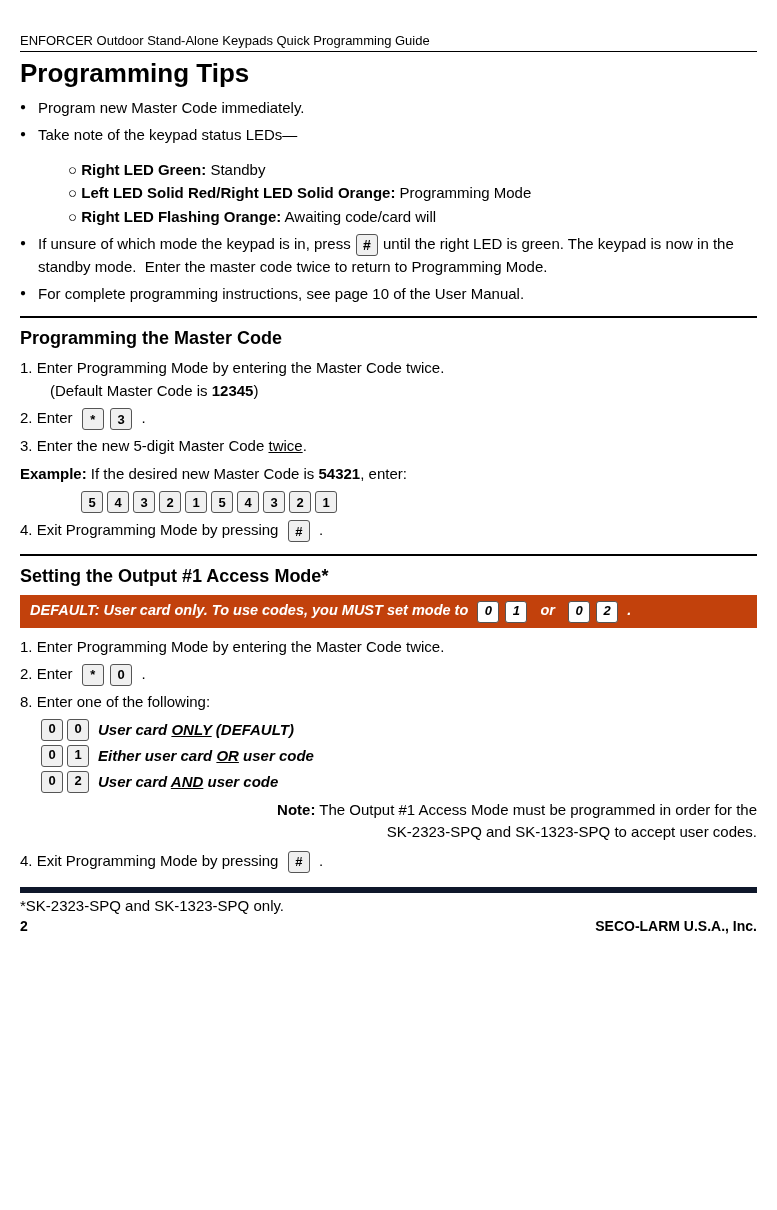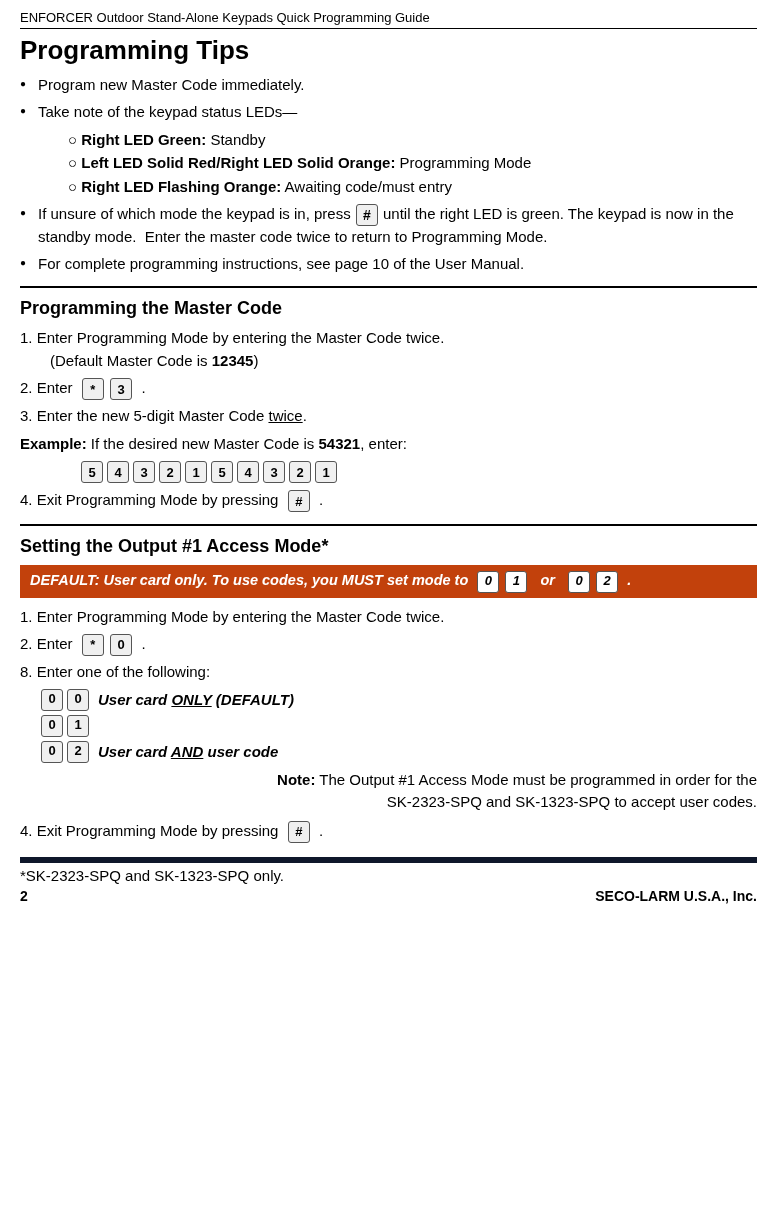--- a/index.html
+++ b/index.html
@@ -10,20 +10,21 @@
       color: #000;
       width: 777px;
       min-height: 1210px;
       padding: 10px 20px 10px 20px;
     }
     .header-bar {
       border-bottom: 1px solid #000;
       padding-bottom: 3px;
       margin-bottom: 6px;
       font-size: 13px;
+      margin-top: 23px;
     }
     h1 {
       font-size: 26px;
       font-weight: bold;
       margin-bottom: 8px;
     }
     h2 {
       font-size: 18px;
       font-weight: bold;
       margin-bottom: 8px;
@@ -49,21 +50,21 @@
     ul.tips > li::before {
       content: "●";
       position: absolute;
       left: 0;
       font-size: 10px;
       top: 3px;
     }
     .sub-list {
       list-style: none;
       padding-left: 30px;
-      margin-top: 6px;
+      margin-top: 13px;
     }
     .sub-list li {
       margin-bottom: 2px;
       line-height: 1.45;
     }
     .sub-list li::before {
       content: "○ ";
     }
     .bold { font-weight: bold; }
     .italic { font-style: italic; }
@@ -164,21 +165,21 @@
         <li>
           <span class="bold">Right LED Green:</span>
           <span>Standby</span>
         </li>
         <li>
           <span class="bold">Left LED Solid Red/Right LED Solid Orange:</span>
           <span>Programming Mode</span>
         </li>
         <li>
           <span class="bold">Right LED Flashing Orange:</span>
-          <span>Awaiting code/must entry</span>
+          <span>Awaiting code/card will</span>
         </li>
       </ul>
     </li>
     <li>
       If unsure of which mode the keypad is in, press <span class="keybox hash-symbol">#</span> until the right LED is green. The keypad is now in the standby mode.&nbsp; Enter the master code twice to return to Programming Mode.
     </li>
     <li>
       <span>For complete programming instructions, see page 10 of the User Manual.</span>
     </li>
   </ul>
@@ -264,20 +265,21 @@
       <span class="keybox">0</span>
     </span>
     <span><em class="bold italic">User card <span class="underline">ONLY</span> (DEFAULT)</em></span>
   </div>
 
   <div class="mode-option">
     <span class="mode-keys">
       <span class="keybox">0</span>
       <span class="keybox">1</span>
     </span>
+    <span><em class="bold italic">Either user card <span class="underline">OR</span> user code</em></span>
   </div>
 
   <div class="mode-option">
     <span class="mode-keys">
       <span class="keybox">0</span>
       <span class="keybox">2</span>
     </span>
     <span><em class="bold italic">User card <span class="underline">AND</span> user code</em></span>
   </div>
 

